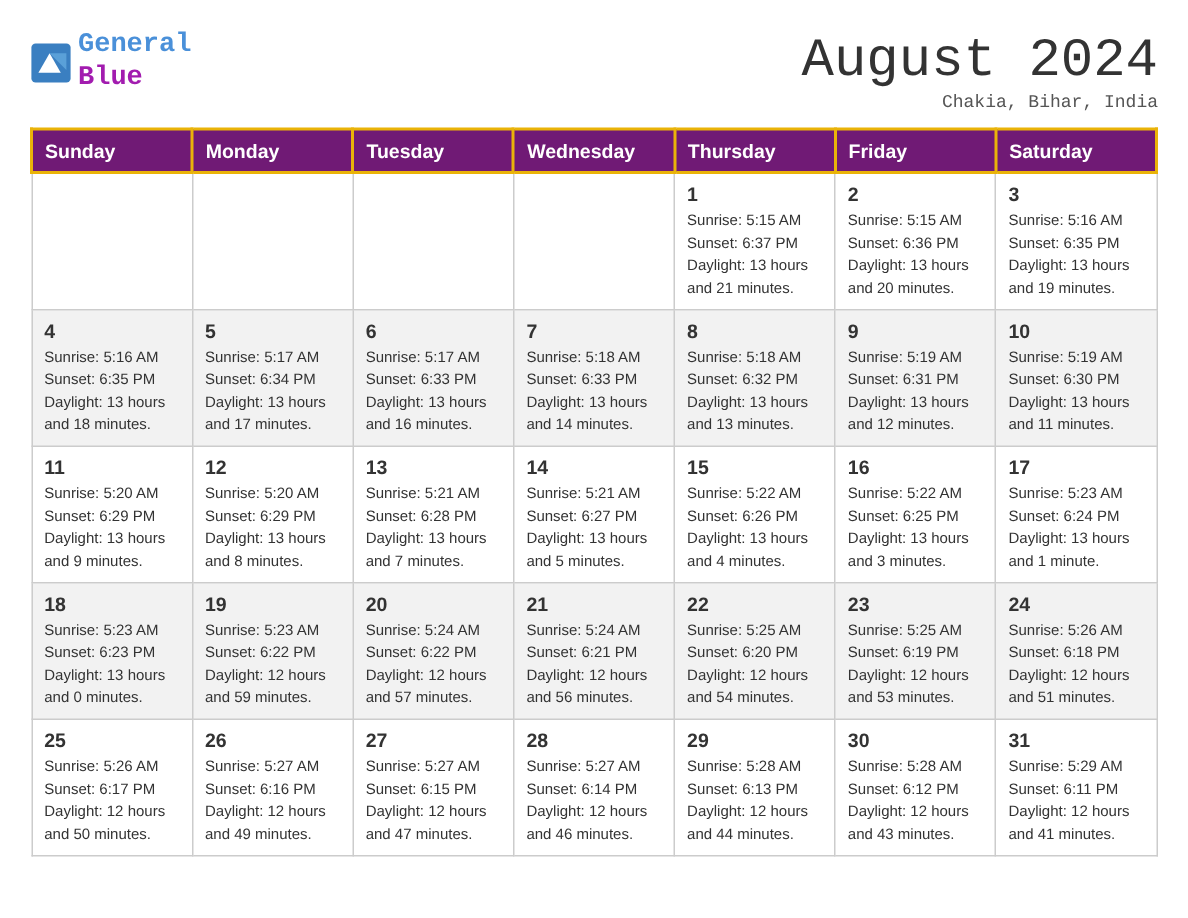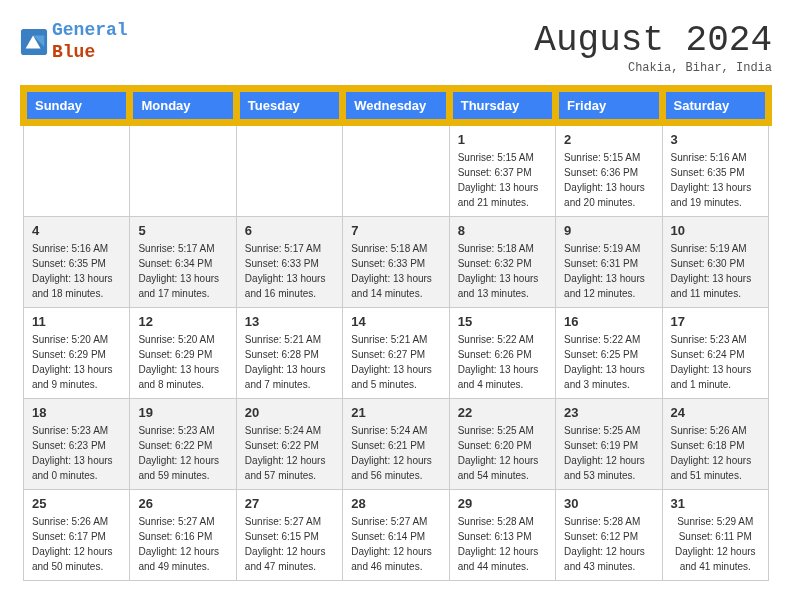--- a/index.html
+++ b/index.html
@@ -46,27 +46,27 @@
     .location {
       font-size: 12px;
       color: #555;
     }
     table {
       width: 100%;
       border-collapse: collapse;
       table-layout: fixed;
     }
     thead tr th {
-      background-color: #3b82f6;
+      background-color: #701a75;
       color: #fff;
       text-align: left;
       padding: 6px 8px;
       font-size: 13px;
       font-weight: bold;
-      border: 7px solid #eab308;
+      border: 2px solid #eab308;
     }
     tbody tr td {
       border: 1px solid #ccc;
       vertical-align: top;
       padding: 6px 8px;
       height: 90px;
       background: #fff;
       font-size: 11px;
       color: #333;
     }
@@ -93,21 +93,21 @@
 
 <div class="header">
   <div class="logo">
     <svg class="logo-icon" viewBox="0 0 30 30">
       <rect x="1" y="1" width="28" height="28" rx="3" fill="#3a7fc1"></rect>
       <polygon points="6,22 14,8 22,22" fill="white"></polygon>
       <polygon points="14,8 26,8 26,20" fill="#5aa0d8"></polygon>
     </svg>
     <div class="logo-text">
       <div><span>General</span></div>
-      <div><span style="color:#c2410c">Blue</span></div>
+      <div><span style="color:#a21caf">Blue</span></div>
     </div>
   </div>
   <div class="title-block">
     <div class="month-title">August 2024</div>
     <div class="location">Chakia, Bihar, India</div>
   </div>
 </div>
 
 <table>
   <thead>
@@ -340,20 +340,20 @@
         </td>
         <td>
           <span class="day-number">30</span>
           <div class="day-info" style="white-space: pre-line;">Sunrise: 5:28 AM
 Sunset: 6:12 PM
 Daylight: 12 hours
 and 43 minutes.</div>
         </td>
         <td>
           <span class="day-number">31</span>
-          <div class="day-info" style="white-space: pre-line; text-align: center;">Sunrise: 5:29 AM
+          <div class="day-info" style="white-space: pre-line;">Sunrise: 5:29 AM
 Sunset: 6:11 PM
 Daylight: 12 hours
 and 41 minutes.</div>
         </td>
       </tr>
     </tbody>
 </table>
 
 </body></html>

